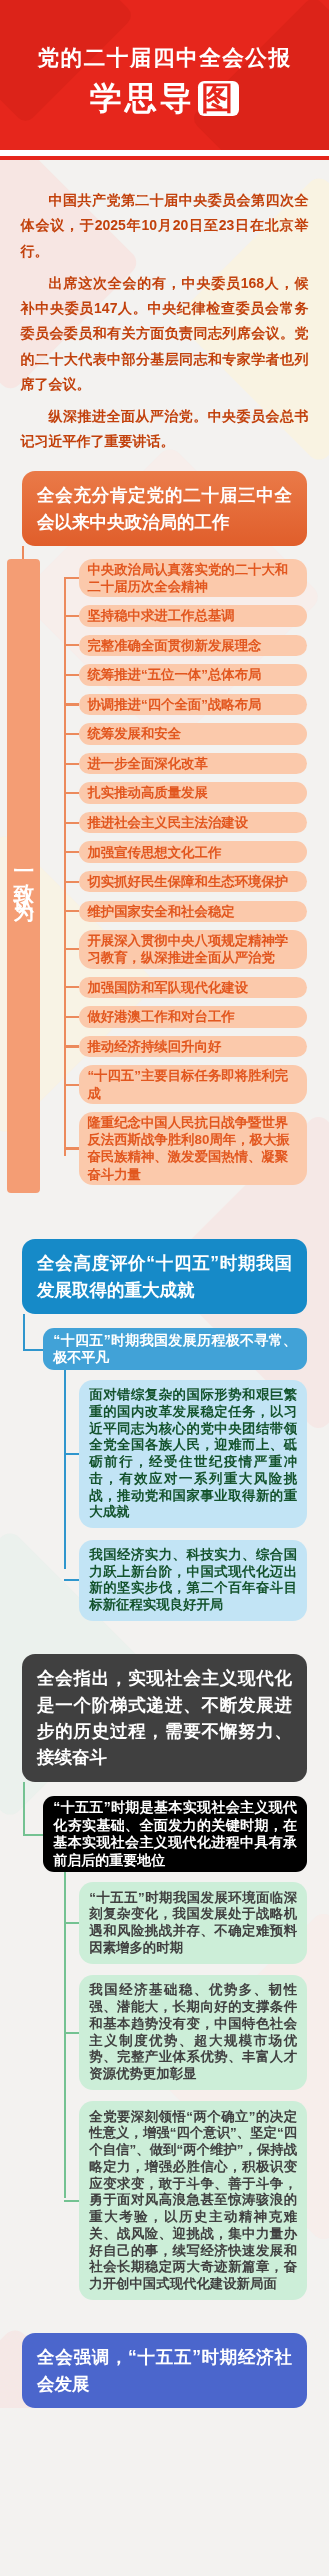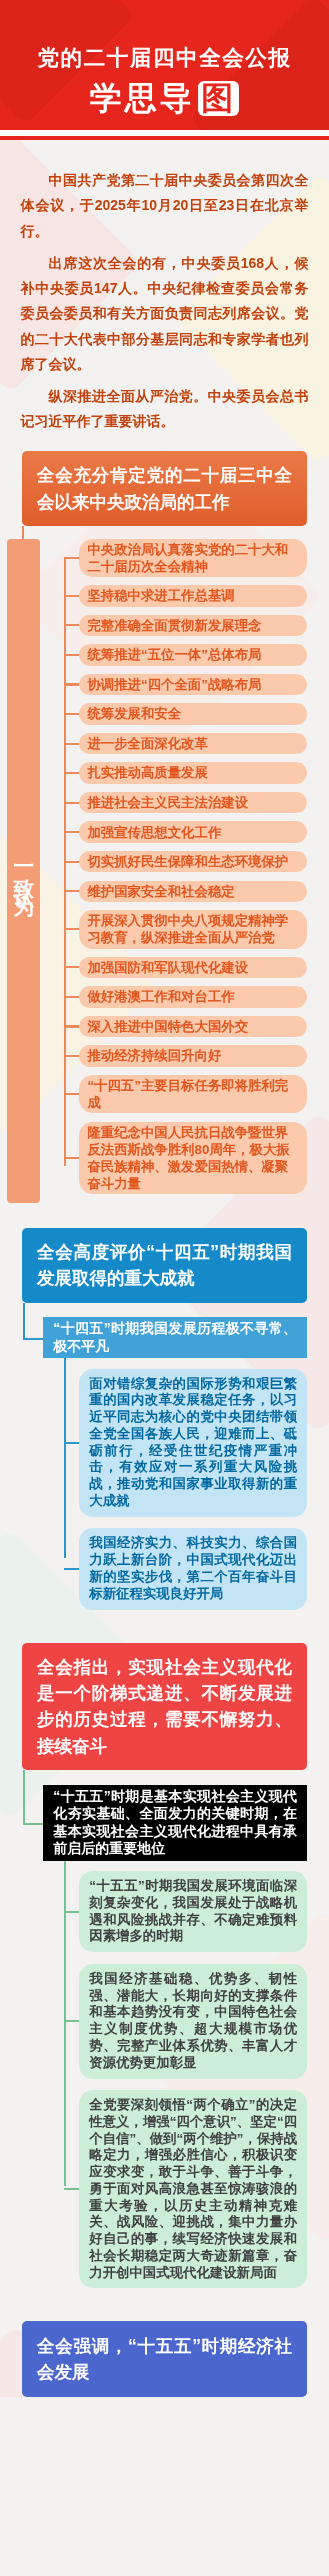--- a/index.html
+++ b/index.html
@@ -7,74 +7,74 @@
     width:329px;
     background:#f3f2f0;
     font-family:"Liberation Sans","DejaVu Sans",sans-serif;
     position:relative;
     overflow-x:hidden;
   }
   
   .bg-decor{position:absolute;inset:0;z-index:0;overflow:hidden;}
   .diamond{position:absolute;transform:rotate(45deg);border-radius:12.4px;}
   
-  .hero{position:relative;z-index:1;height:130px;background:#e6261c;overflow:hidden;}
+  .hero{position:relative;z-index:1;height:150px;background:#e6261c;overflow:hidden;}
   .hero .hd{position:absolute;background:#c91f15;opacity:.35;transform:rotate(45deg);border-radius:10.3px;}
   .hero-title1{position:relative;margin:0;padding-top:43px;text-align:center;color:#ffffff;
     font-size:21.6px;font-weight:bold;letter-spacing:1.5px;}
   .hero-title2{position:relative;margin:5.2px 0 0 0;text-align:center;color:#ffffff;
     font-size:32px;font-weight:bold;letter-spacing:3.1px;}
   .boxed-char{display:inline-block;background:#ffffff;color:#e6261c;border-radius:6.2px;
     padding:0 3.1px;line-height:1.08;margin-left:3.1px;}
   .hero-gap{position:relative;z-index:1;height:6.2px;background:#ffffff;}
   .hero-strip{position:relative;z-index:1;height:4.1px;background:#e6261c;}
   
   .intro{position:relative;z-index:1;padding:28px 20.6px 9.3px 20.6px;}
   .intro p{margin:0 0 7.2px 0;color:#c2410c;font-size:14px;font-weight:bold;line-height:1.8;
     text-indent:2em;text-align:justify;}
   
   .sec{position:relative;z-index:1;}
-  .sec-head{margin:0 21.6px;border-radius:5px;padding:11.3px 15.5px;color:#ffffff;
+  .sec-head{margin:0 21.6px;border-radius:13px;padding:11.3px 15.5px;color:#ffffff;
     font-size:17.5px;font-weight:bold;line-height:1.5;text-align:justify;}
   .sec1 .sec-head,.sec5 .sec-head{background:linear-gradient(180deg,#ea7a48,#e05e2b);}
   .sec2 .sec-head{background:#168ac8;}
-  .sec3 .sec-head{background:#ef4444;}
+  .sec3 .sec-head{background:#404040;}
   .sec4 .sec-head{background:#4b66cc;}
-  .sec2{margin-top:25px;} .sec3{margin-top:33px;} .sec4{margin-top:33px;}
+  .sec2{margin-top:46px;} .sec3{margin-top:33px;} .sec4{margin-top:33px;}
   
   .s1-body{display:flex;margin:12.4px 21.6px 0 7.2px;position:relative;}
   .s1-trunk{position:absolute;top:-12.4px;left:15px;width:2.1px;height:12.4px;background:#ec8a5c;}
   .cat-bar{flex:0 0 33px;background:#f49d74;border-radius:4.1px;display:flex;
     align-items:center;justify-content:center;}
   .cat-label{writing-mode:vertical-lr;text-orientation:upright;color:#ffffff;
     font-weight:bold;font-size:20.6px;letter-spacing:8.2px;}
   .leaves{flex:1;margin-left:39px;position:relative;}
   .leaves::before{content:'';position:absolute;left:-15.5px;width:2.1px;background:#ec8a5c;}
   .sec1 .leaves::before{top:19.6px;bottom:37px;}
   .leaf{position:relative;border-radius:14px;margin-bottom:8.2px;}
   .leaf::before{content:'';position:absolute;left:-15.5px;top:50%;margin-top:-1px;
     width:15.5px;height:2.1px;background:#ec8a5c;}
   .leaf.small{background:#fbc9ab;color:#e2571f;font-size:13.4px;font-weight:bold;
     line-height:1.28;padding:2.1px 8.2px;display:flex;align-items:center;min-height:17px;}
   
-  .subnode{position:relative;margin:14.4px 21.6px 0 43px;border-radius:0;color:#ffffff;
+  .subnode{position:relative;margin:14.4px 21.6px 0 43px;border-radius:11px;color:#ffffff;
     font-size:14px;font-weight:bold;line-height:1.25;padding:3.1px 10.3px;text-align:justify;}
   .sec2 .subnode{background:#41a2d7;}
   .sec3 .subnode{background:#000000;}
   .subnode::before{content:'';position:absolute;left:-19.6px;top:-14.4px;width:17.5px;
     height:calc(50% + 14.4px);border-left:2.1px solid;border-bottom:2.1px solid;}
   .sec2 .subnode::before{border-color:#2f96cd;}
   .sec3 .subnode::before{border-color:#74c292;}
   .big-leaves{margin:10.3px 21.6px 0 79px;position:relative;}
   .big-leaves::before{content:'';position:absolute;left:-15.5px;width:2.1px;}
   .sec2 .big-leaves::before{top:-10.3px;bottom:52px;background:#2f96cd;}
   .sec3 .big-leaves::before{top:-10.3px;bottom:102px;background:#74c292;}
   .leaf.big{font-size:13.4px;font-weight:bold;line-height:1.25;padding:7.2px 10.3px;
     margin-bottom:11.3px;text-align:justify;}
-  .sec2 .leaf.big{background:#c2e4f5;color:#0369a1;}
+  .sec2 .leaf.big{background:#c2e4f5;color:#14532d;}
   .sec2 .leaf.big::before{background:#2f96cd;}
   .sec3 .leaf.big{background:#cceed8;color:#404040;}
   .sec3 .leaf.big::before{background:#74c292;}
 </style>
 </head>
 <body>
 
 <div class="bg-decor">
   <div class="diamond" style="top:170px;left:-82px;width:185px;height:185px;background:#f9dcd9;opacity:.55;"></div>
   <div class="diamond" style="top:216px;right:-93px;width:206px;height:206px;background:#fdf3d9;opacity:.6;"></div>
@@ -118,21 +118,20 @@
       <div class="leaf small">统筹发展和安全</div>
       <div class="leaf small">进一步全面深化改革</div>
       <div class="leaf small">扎实推动高质量发展</div>
       <div class="leaf small">推进社会主义民主法治建设</div>
       <div class="leaf small">加强宣传思想文化工作</div>
       <div class="leaf small">切实抓好民生保障和生态环境保护</div>
       <div class="leaf small">维护国家安全和社会稳定</div>
       <div class="leaf small">开展深入贯彻中央八项规定精神学习教育，纵深推进全面从严治党</div>
       <div class="leaf small">加强国防和军队现代化建设</div>
       <div class="leaf small">做好港澳工作和对台工作</div>
-      <div class="leaf small">深入推进中国特色大国外交</div>
       <div class="leaf small">推动经济持续回升向好</div>
       <div class="leaf small">“十四五”主要目标任务即将胜利完成</div>
       <div class="leaf small">隆重纪念中国人民抗日战争暨世界反法西斯战争胜利80周年，极大振奋民族精神、激发爱国热情、凝聚奋斗力量</div>
     </div>
   </div>
 </section>
 
 <section class="sec sec2">
   <div class="sec-head">全会高度评价“十四五”时期我国发展取得的重大成就</div>
   <div class="subnode">“十四五”时期我国发展历程极不寻常、极不平凡</div>

